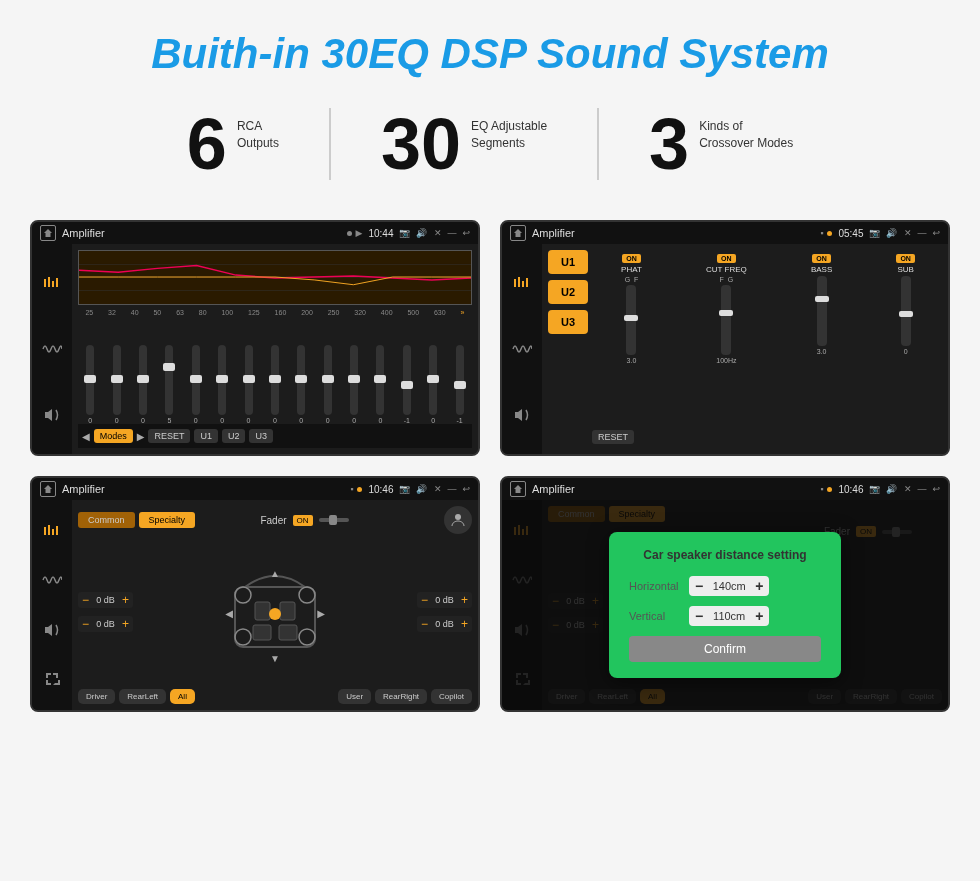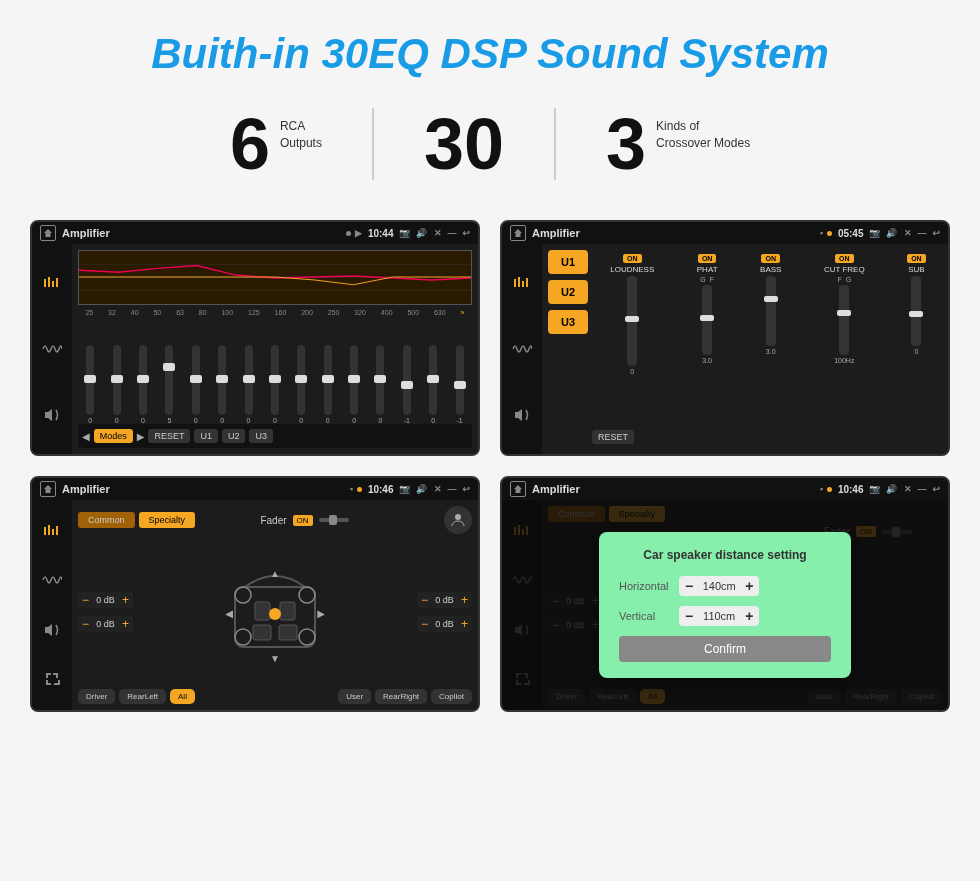--- a/index.html
+++ b/index.html
@@ -69,21 +69,20 @@
     }
 
     
     .status-bar {
       background: #111;
       display: flex;
       align-items: center;
       padding: 4px 8px;
       gap: 6px;
       height: 22px;
-      font-weight: bold;
     }
 
     .status-home {
       width: 16px;
       height: 16px;
       border: 1.5px solid #888;
       border-radius: 2px;
       display: flex;
       align-items: center;
       justify-content: center;
@@ -433,24 +432,24 @@
       position: absolute;
       top: 0; left: 0; right: 0; bottom: 0;
       background: rgba(0,0,0,0.5);
       display: flex;
       align-items: center;
       justify-content: center;
       z-index: 10;
     }
 
     .dialog-box {
-      background: #86efac;
+      background: #22c55e;
       border-radius: 8px;
       padding: 16px 20px;
-      width: 252px;
+      width: 232px;
       box-shadow: 0 4px 20px rgba(0,0,0,0.5);
     }
 
     .dialog-title {
       color: #333;
       font-size: 12px;
       font-weight: bold;
       text-align: center;
       margin-bottom: 14px;
     }
@@ -519,20 +518,23 @@
 
 <div class="stats-row">
   <div class="stat-item">
     <span class="stat-number">6</span>
     <span class="stat-label">
       <span>RCA</span><br><span>Outputs</span>
     </span>
   </div>
   <div class="stat-item">
     <span class="stat-number">30</span>
+    <span class="stat-label">
+      <span>EQ Adjustable</span><br><span>Segments</span>
+    </span>
   </div>
   <div class="stat-item">
     <span class="stat-number">3</span>
     <span class="stat-label">
       <span>Kinds of</span><br><span>Crossover Modes</span>
     </span>
   </div>
 </div>
 
 <div class="screens-grid">
@@ -760,51 +762,43 @@
 
           <div class="amp-presets">
             <div class="amp-preset-btn">U1</div>
             <div class="amp-preset-btn">U2</div>
             <div class="amp-preset-btn">U3</div>
           </div>
 
           <div style="display:flex; gap:10px; flex:1; justify-content:space-around; padding-top:4px;">
             <div class="amp-channel">
               <div class="amp-toggle">ON</div>
-              <div class="amp-channel-label">LOUDNESS</div>
-              <div class="amp-slider-v" style="height:90px;">
-                <div class="amp-slider-thumb" style="top:40px;"></div>
-              </div>
-              <span class="amp-val">0</span>
-            </div>
-            <div class="amp-channel">
-              <div class="amp-toggle">ON</div>
               <div class="amp-channel-label">PHAT</div>
               <div style="color:#aaa;font-size:7px;">G&nbsp;&nbsp;F</div>
               <div class="amp-slider-v" style="height:70px;">
                 <div class="amp-slider-thumb" style="top:30px;"></div>
-              </div>
-              <span class="amp-val">3.0</span>
-            </div>
-            <div class="amp-channel">
-              <div class="amp-toggle">ON</div>
-              <div class="amp-channel-label">BASS</div>
-              <div class="amp-slider-v" style="height:70px;">
-                <div class="amp-slider-thumb" style="top:20px;"></div>
               </div>
               <span class="amp-val">3.0</span>
             </div>
             <div class="amp-channel">
               <div class="amp-toggle">ON</div>
               <div class="amp-channel-label">CUT FREQ</div>
               <div style="color:#aaa;font-size:7px;">F&nbsp;&nbsp;G</div>
               <div class="amp-slider-v" style="height:70px;">
                 <div class="amp-slider-thumb" style="top:25px;"></div>
               </div>
               <span class="amp-val">100Hz</span>
+            </div>
+            <div class="amp-channel">
+              <div class="amp-toggle">ON</div>
+              <div class="amp-channel-label">BASS</div>
+              <div class="amp-slider-v" style="height:70px;">
+                <div class="amp-slider-thumb" style="top:20px;"></div>
+              </div>
+              <span class="amp-val">3.0</span>
             </div>
             <div class="amp-channel">
               <div class="amp-toggle">ON</div>
               <div class="amp-channel-label">SUB</div>
               <div class="amp-slider-v" style="height:70px;">
                 <div class="amp-slider-thumb" style="top:35px;"></div>
               </div>
               <span class="amp-val">0</span>
             </div>
           </div>

